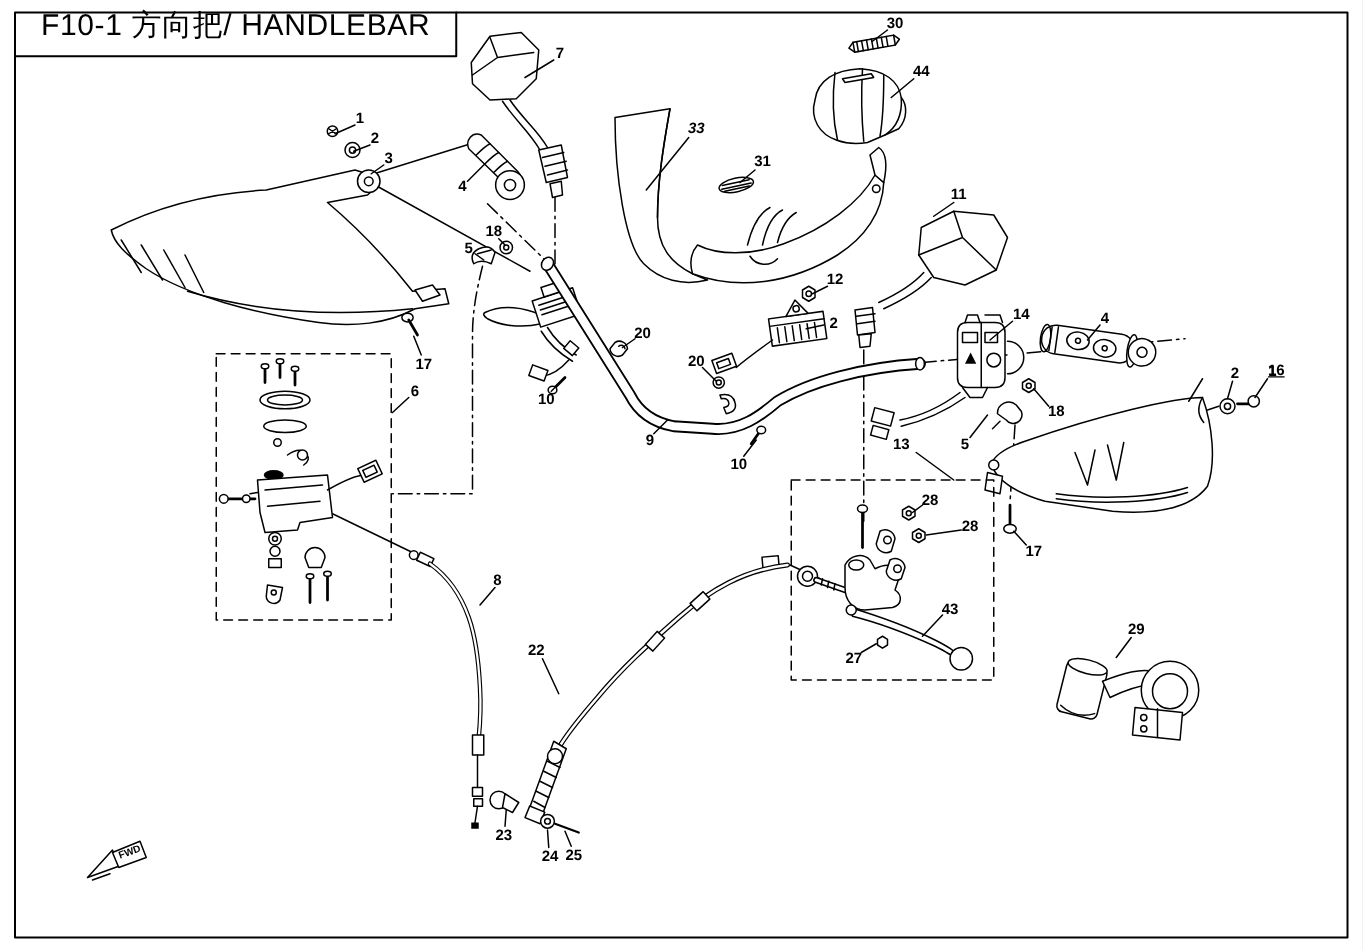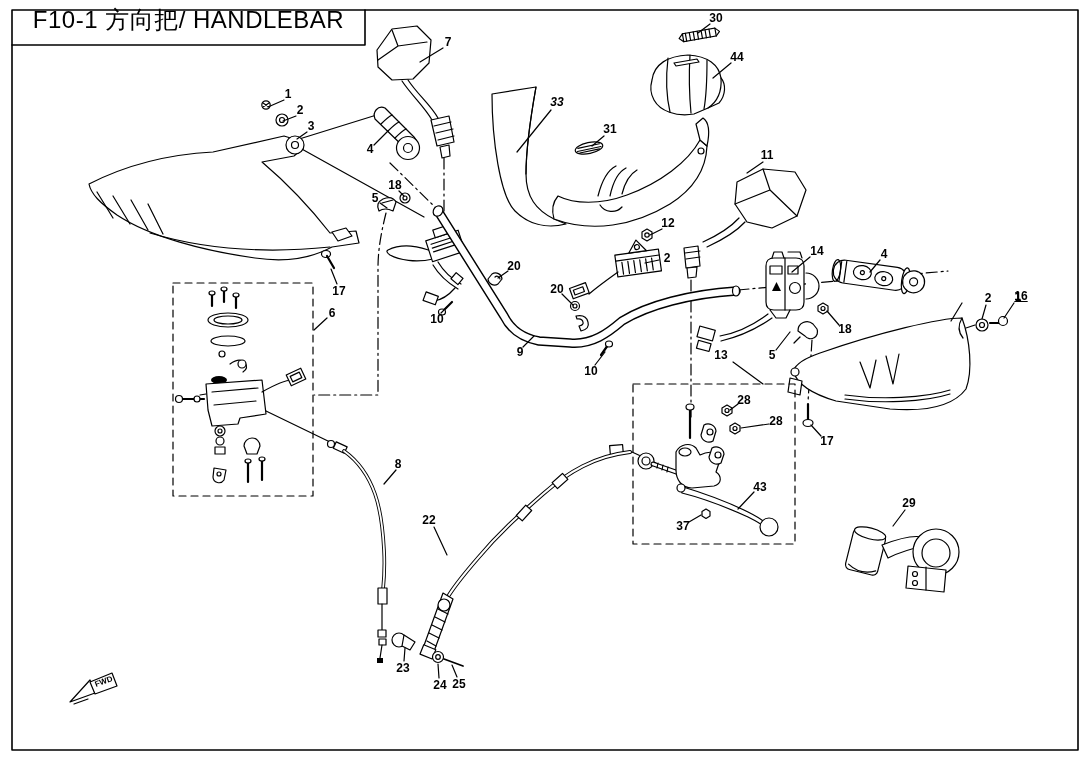--- a/index.html
+++ b/index.html
@@ -432,21 +432,21 @@
       <div class="callout" style="left: 988px; top: 298px;">2</div>
       <div class="callout" style="left: 1018px; top: 297px;">1</div>
       <div class="callout" style="left: 845px; top: 329px;">18</div>
       <div class="callout" style="left: 772px; top: 355px;">5</div>
       <div class="callout" style="left: 721px; top: 355px;">13</div>
       <div class="callout" style="left: 744px; top: 400px;">28</div>
       <div class="callout" style="left: 776px; top: 421px;">28</div>
       <div class="callout" style="left: 827px; top: 441px;">17</div>
       <div class="callout" style="left: 398px; top: 464px;">8</div>
       <div class="callout" style="left: 760px; top: 487px;">43</div>
-      <div class="callout" style="left: 683px; top: 526px;">37</div>
+      <div class="callout" style="left: 683px; top: 526px;">27</div>
       <div class="callout" style="left: 429px; top: 520px;">22</div>
       <div class="callout" style="left: 909px; top: 503px;">29</div>
       <div class="callout" style="left: 403px; top: 668px;">23</div>
       <div class="callout" style="left: 440px; top: 685px;">24</div>
       <div class="callout" style="left: 459px; top: 684px;">25</div>
     </div>
 
 </div>
 
 </body></html>

